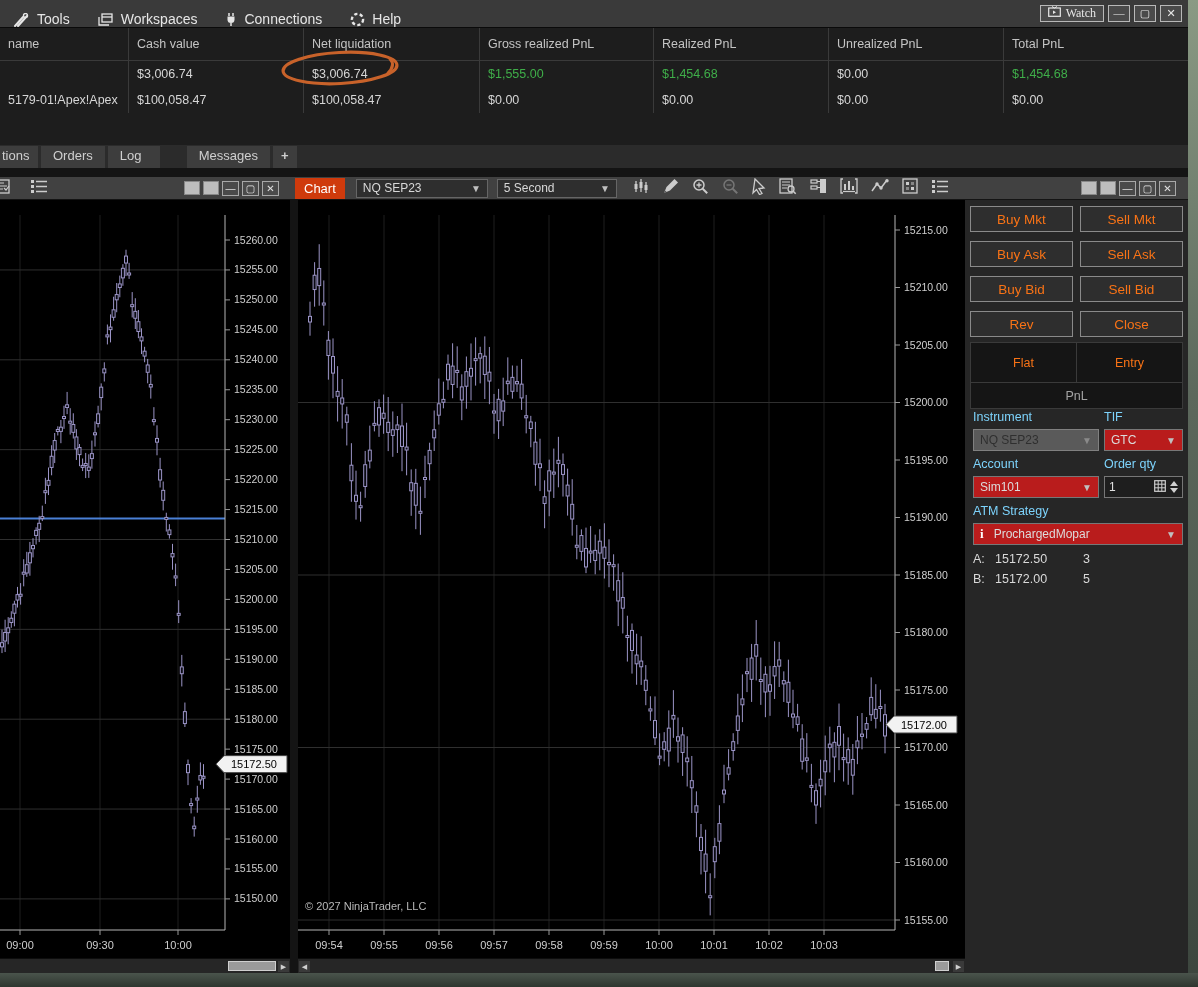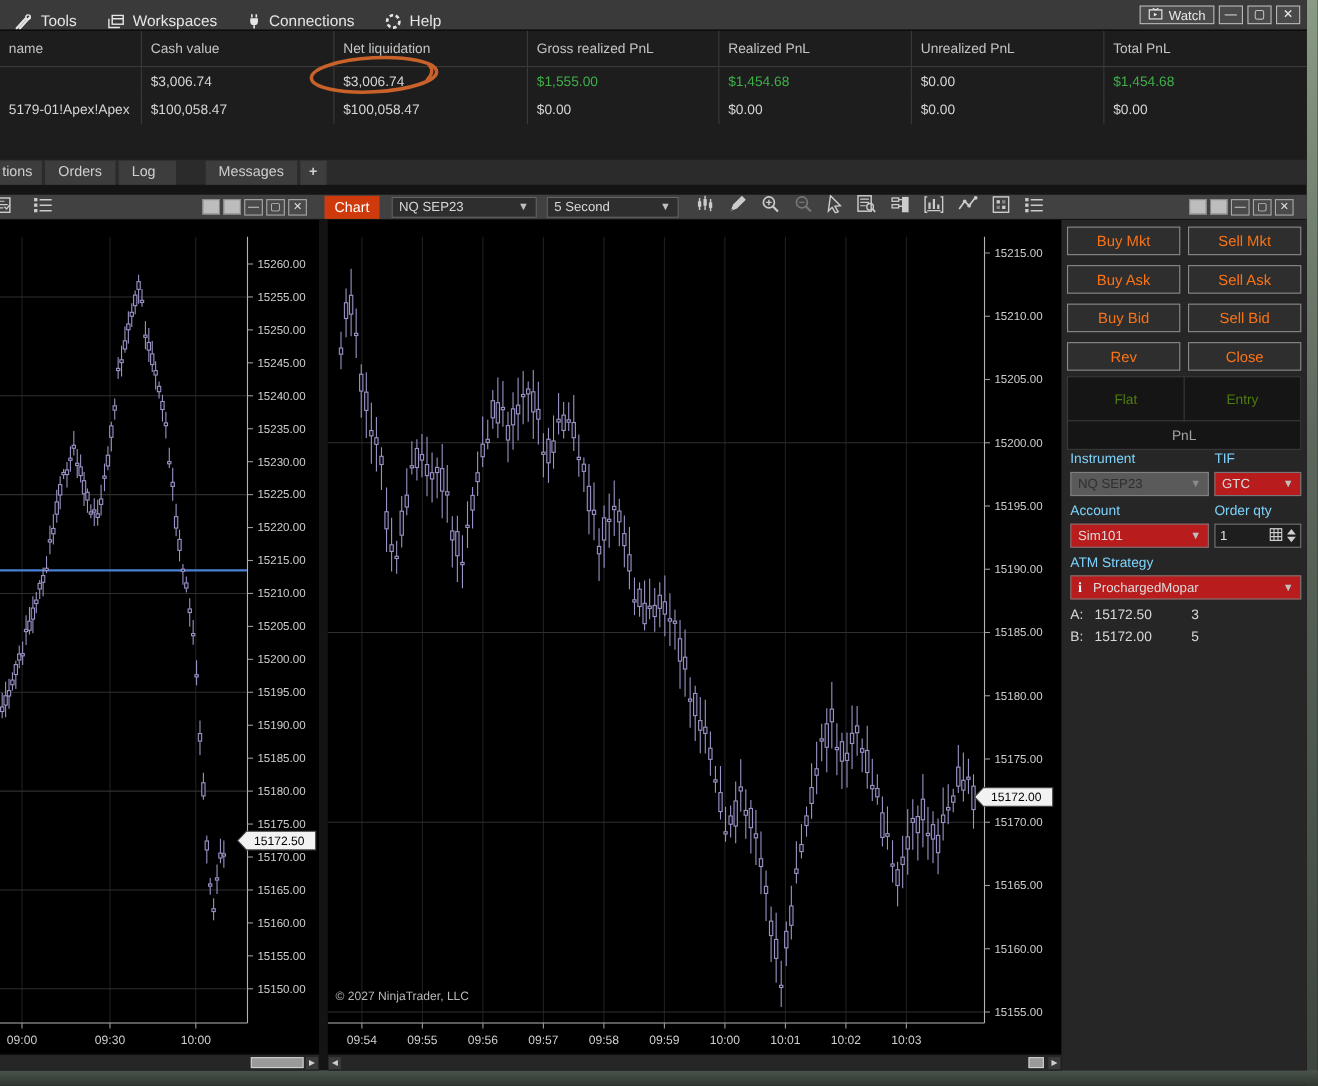--- a/index.html
+++ b/index.html
@@ -11,21 +11,21 @@
   #desktop-right { left:1188px; top:0; width:10px; height:987px;
     background:linear-gradient(180deg,#8a9a84,#5c685c 40%,#3c463e); }
   #desktop-bottom { left:0; top:973px; width:1198px; height:14px;
     background:linear-gradient(180deg,#4a544c,#2e362f); }
 
   
   #menubar { left:0; top:0; width:1188px; height:27px; background:#3a3a3a;
     display:flex; align-items:center; color:#e6e6e6; font-size:14px; }
   .menu-item { display:flex; align-items:flex-end; gap:7px; padding:0 14px; height:27px; cursor:default; }
   .menu-item svg { display:block; }
-  #menubar-right { margin-left:auto; display:flex; align-items:center; gap:4px; padding-right:6px; }
+  #menubar-right { margin-left:auto; display:flex; align-items:center; gap:4px; padding-right:6px;font-family:Liberation Serif, serif; }
   .winbtn { width:22px; height:17px; border:1px solid #b8b8b8; background:#4a4a4a; color:#e8e8e8;
     font-size:11px; line-height:15px; text-align:center; }
   .watch-btn { display:flex; align-items:center; gap:5px; border:1px solid #b8b8b8; background:#4a4a4a;
     color:#e8e8e8; height:17px; padding:0 7px; font-size:12px; }
 
   
   #acct-table { left:0; top:27px; width:1188px; height:118px; background:#1d1d1d; border-top:1px solid #0a0a0a; }
   .tbl-row { display:flex; width:100%; }
   .tbl-cell { padding:6px 8px; font-size:12.5px; color:#d6d6d6; border-left:1px solid #3a3a3a; overflow:hidden; white-space:nowrap; }
   .tbl-cell:first-child { border-left:none; }
@@ -70,21 +70,21 @@
 
   
   #order-panel { left:965px; top:200px; width:223px; height:773px; background:#262626; color:#d9d9d9; }
   .btn-grid { position:absolute; left:5px; top:6px; width:213px; display:grid;
     grid-template-columns:1fr 1fr; gap:9px 7px; }
   .obtn { height:26px; background:#2e2e2e; border:1px solid #8a8a8a; color:#f97316;
     font-size:13.5px; display:flex; align-items:center; justify-content:center; }
   .dark-strip { position:absolute; left:5px; top:142px; width:213px; background:#151515; border:1px solid #3a3a3a; }
   .strip-row { display:flex; }
   .strip-cell { flex:1; height:40px; display:flex; align-items:center; justify-content:center;
-    font-size:12.5px; color:#4d7c0f; border-bottom:1px solid #3a3a3a; }
+    font-size:12.5px; color:#f97316; border-bottom:1px solid #3a3a3a; }
   .strip-cell + .strip-cell { border-left:1px solid #3a3a3a; }
   .pnl-cell { height:25px; display:flex; align-items:center; justify-content:center; font-size:12.5px; color:#a3a3a3; }
   .fld-label { position:absolute; font-size:12.5px; color:#7dd3fc; }
   .sel { position:absolute; height:22px; display:flex; align-items:center; justify-content:space-between;
     background:#b91c1c; border:1px solid #777; font-size:12px; color:#dcdcdc; padding:0 6px; }
   .sel.disabled { background:#5a5a5a; color:#2f2f2f; border-color:#808080; }
   .qty-box { position:absolute; height:22px; background:#1e1e1e; border:1px solid #777;
     display:flex; align-items:center; font-size:12px; color:#e0e0e0; padding:0 4px; }
   .qty-val { flex:1; }
   .spinner { display:flex; flex-direction:column; gap:2px; margin-left:4px; }

